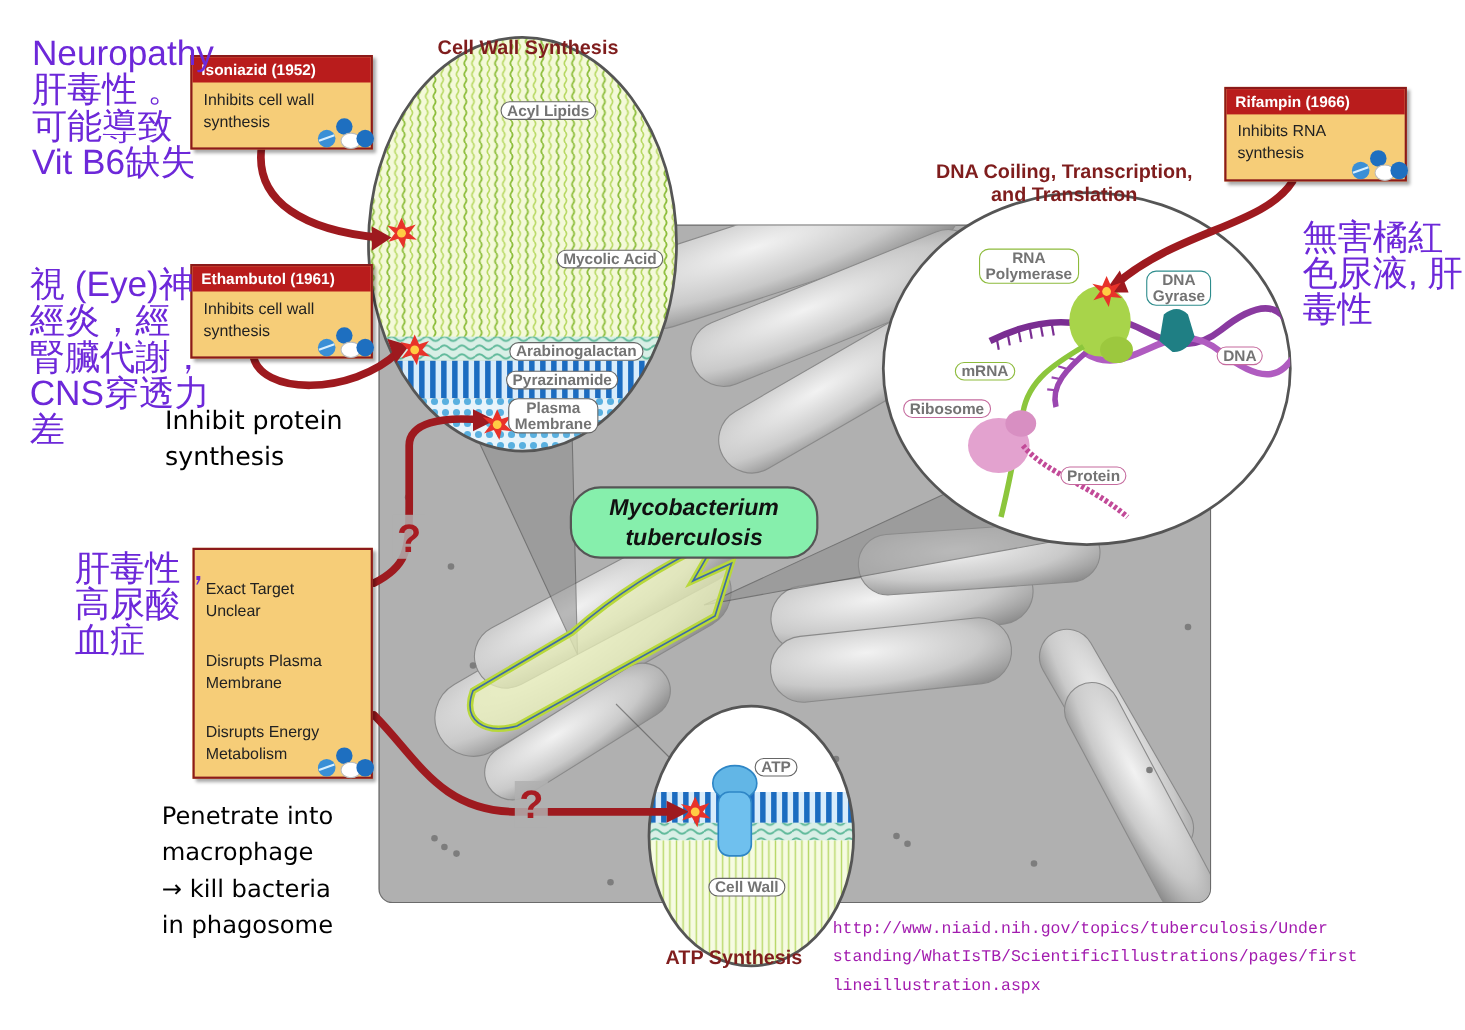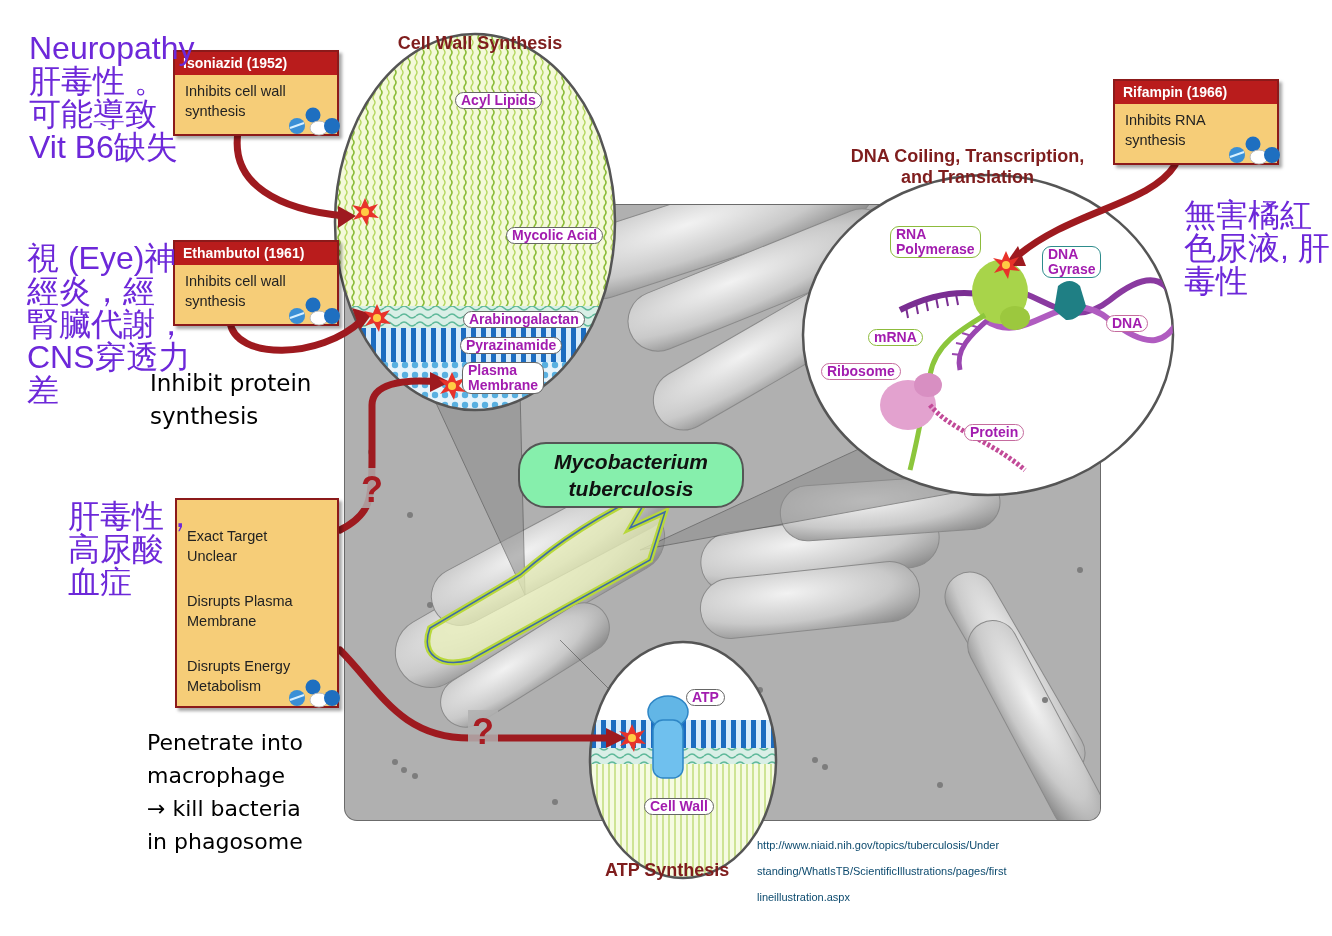--- a/index.html
+++ b/index.html
@@ -6,25 +6,25 @@
     body { width:1332px; height:936px; position:relative; overflow:hidden; font-family:"Liberation Sans", sans-serif; }
     .abs { position:absolute; }
     .note-blue { color:#6d28d9; font-family:Liberation Sans, sans-serif; font-size:32px; line-height:33px; white-space:pre-line; }
     .note-black { color:#000; font-family:"DejaVu Sans", sans-serif; font-size:23px; line-height:33px; white-space:pre-line; }
     .drug-card { position:absolute; background:#f6cd78; border:2px solid #8c1a1a; box-shadow:3px 3px 3px rgba(0,0,0,0.35); }
     .drug-head { background:#b91c1c; color:#fff; font-weight:bold; font-size:14px; padding:3px 8px; line-height:17px; white-space:pre-line; }
     .drug-body { color:#222; font-size:14.5px; line-height:20px; padding:6px 10px; white-space:pre-line; }
     .drug-body .grp { margin-bottom:5px; }
     .pill { position:absolute; width:54px; height:30px; }
     .section-title { font-weight:bold; font-size:18px; color:#7f1d1d; text-align:center; line-height:21px; white-space:pre-line; }
-    .tag { position:absolute; background:#fff; border:1.5px solid #666; border-radius:9px; font-weight:bold; font-size:14px; color:#a21caf; padding:0 5px; line-height:15px; white-space:pre-line; }
+    .tag { position:absolute; background:#fff; border:1.5px solid #666; border-radius:9px; font-weight:bold; font-size:14px; color:#737373; padding:0 5px; line-height:15px; text-align:center; white-space:pre-line; }
     .tag.green { border-color:#8dbb3c; }
     .tag.teal { border-color:#2d8c8c; }
     .tag.pink { border-color:#c56b9e; }
-    .url { color:#0c4a6e; font-family:Liberation Sans, sans-serif; font-size:11px; line-height:26px; white-space:pre-line; }
+    .url { color:#a21caf; font-family:Liberation Mono, monospace; font-size:15px; line-height:26px; white-space:pre-line; }
     .mtb-label { position:absolute; background:#86efac; border:2px solid #555; border-radius:28px; font-weight:bold; font-style:italic; font-size:21px; line-height:27px; text-align:center; color:#111; padding:4px 16px; white-space:pre-line; }
   </style>
 </head>
 <body>
 
 <svg class="abs" style="left:0;top:0" width="1332" height="936">
   <defs>
     <radialGradient id="rodGrad" cx="0.4" cy="0.35" r="0.8">
       <stop offset="0" stop-color="#f2f2f2"></stop>
       <stop offset="0.6" stop-color="#c9c9c9"></stop>

